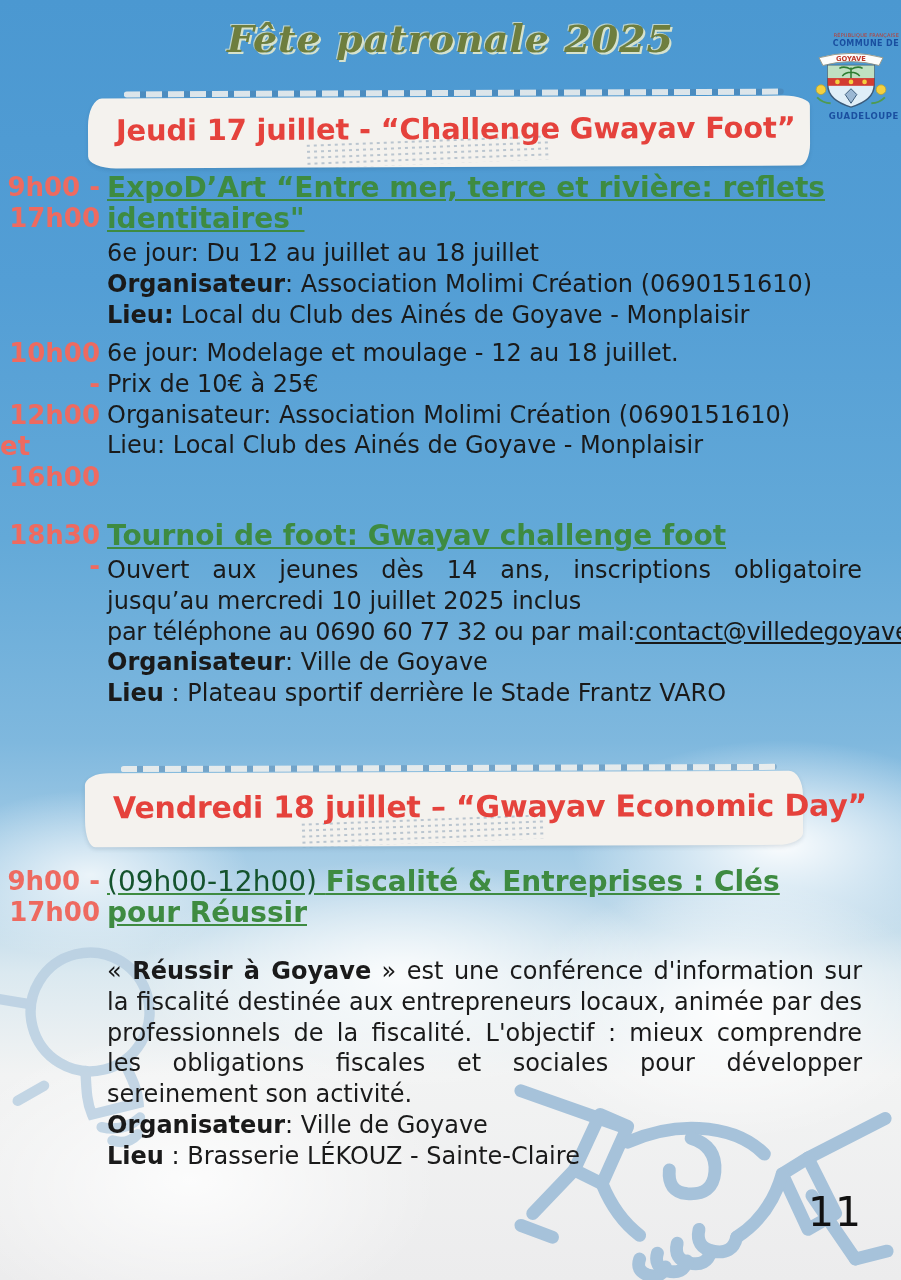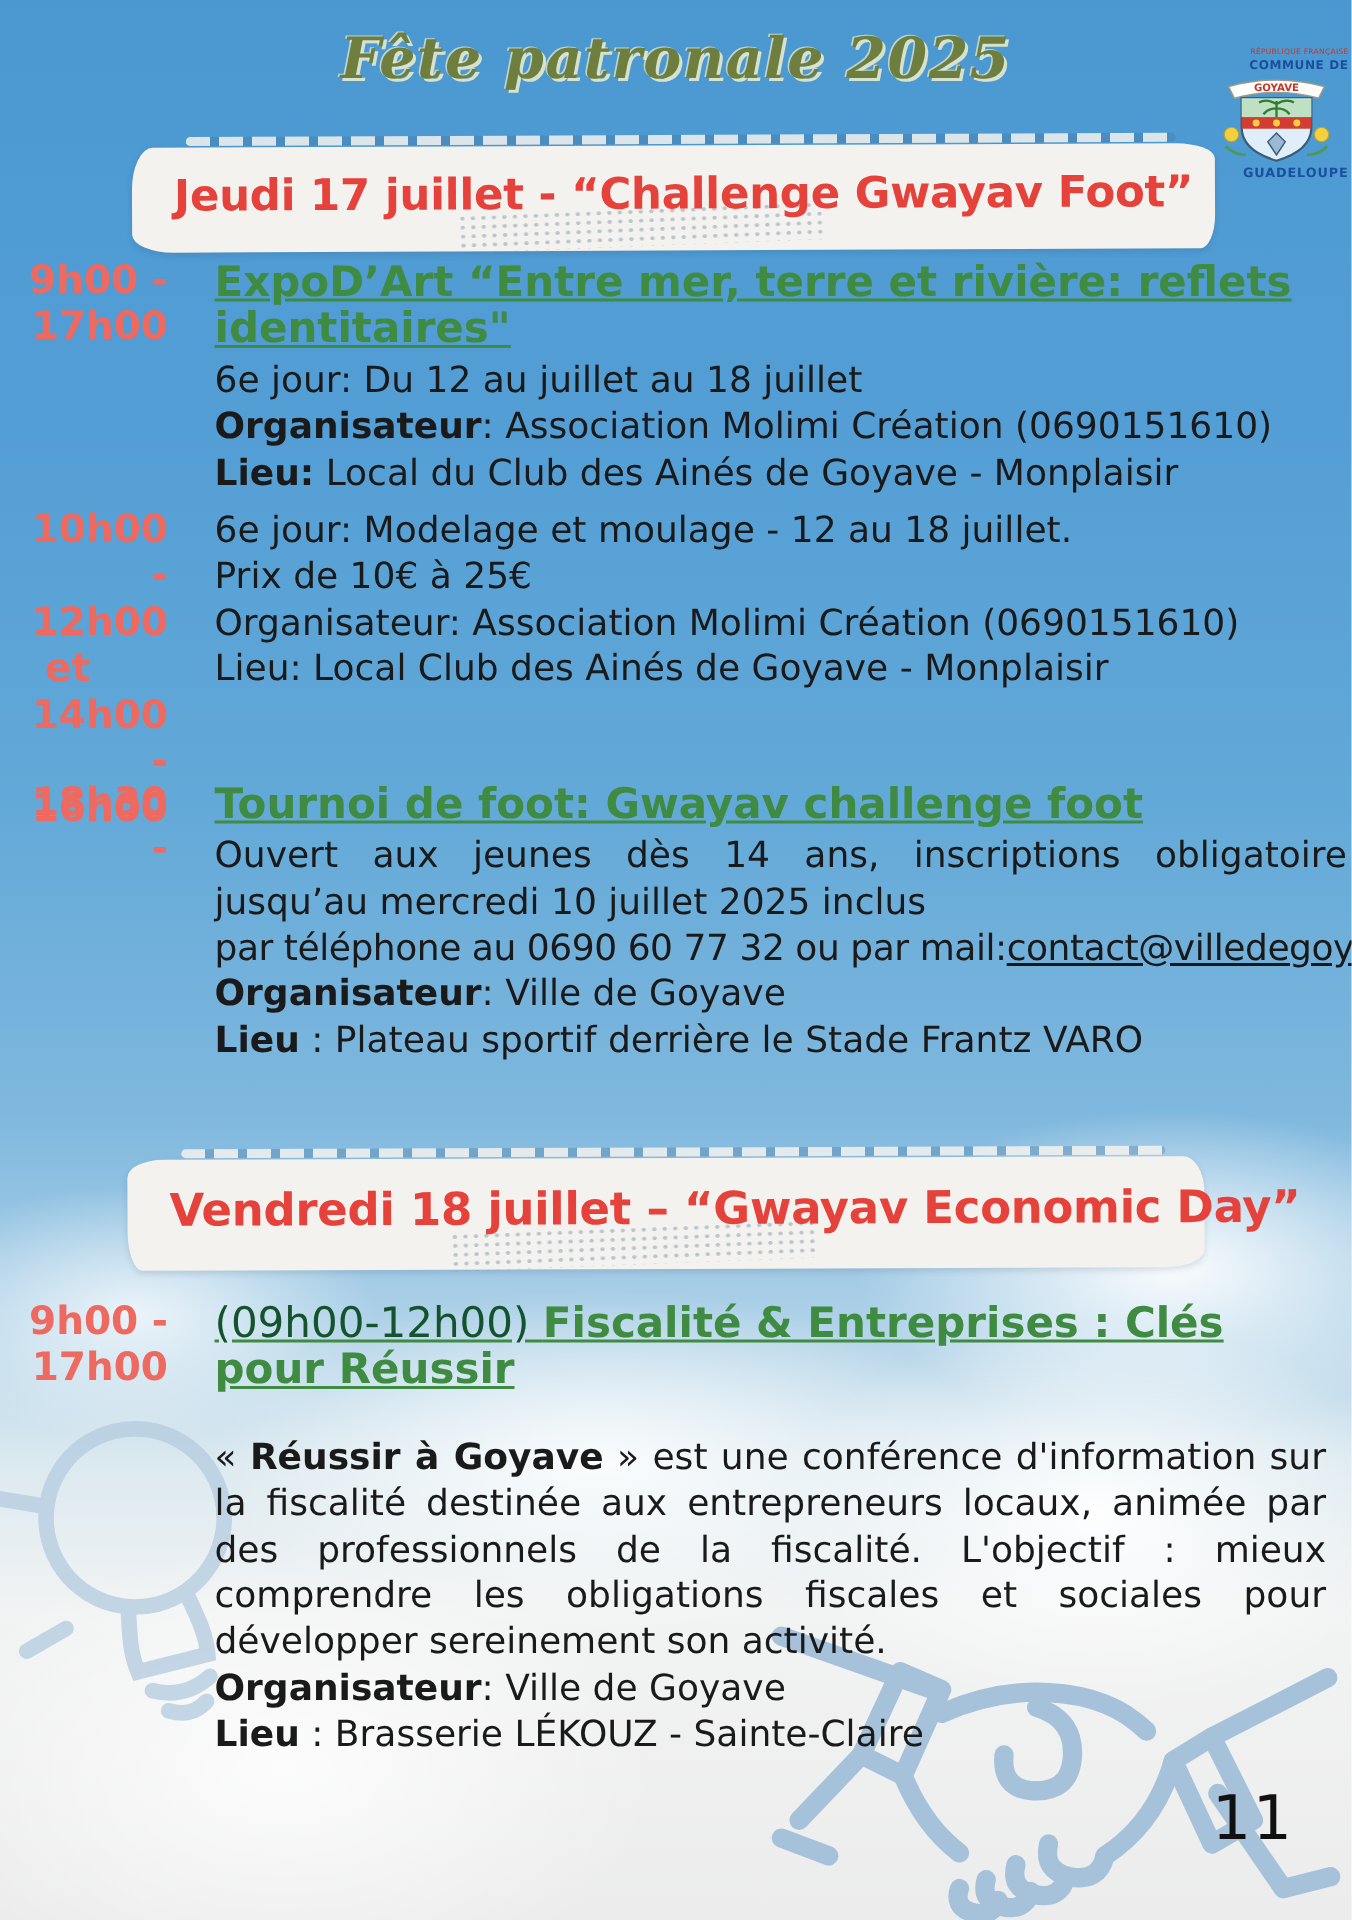--- a/index.html
+++ b/index.html
@@ -55,26 +55,26 @@
     background-size:7px 6px; transform:rotate(-2deg); opacity:.7;
   }
   .banner-text {
     position:relative; z-index:1; padding:15px 0 0 28px;
     font-size:29px; font-weight:bold; color:#e5423c; letter-spacing:-.2px;
     white-space:nowrap;
   }
   .banner.b2 .banner-text { padding-top:17px; font-size:30px; }
 
   
-  .event { position:absolute; left:12px; width:872px; display:flex; z-index:2;gap:24px; }
+  .event { position:absolute; left:0; width:872px; display:flex; z-index:2; }
   .event.e1 { top:172px; } .event.e2 { top:338px; }
   .event.e3 { top:520px; } .event.e4 { top:866px; }
   .times { flex:0 0 100px; text-align:right; font-weight:bold; font-size:26px;
     line-height:31px; color:#ee6a60; }
-  .times .t-left { text-align:left; padding-left:18px; }
+  .times .t-left { text-align:left; }
   .content { flex:1; margin-left:7px; max-width:755px; font-size:24px; line-height:30.8px; }
   .evt-title { font-size:28px; line-height:31px; font-weight:bold; color:#3e8b41; margin-bottom:4px;text-decoration:underline; }
   .evt-title .title-prefix { font-weight:normal; color:#14532d; }
   .content .b { font-weight:bold; }
   .para { text-align:justify; margin-top:4px; }
   .event.e4 .para { margin-top:28px; }
   .phone-line { letter-spacing:-.3px; white-space:nowrap; }
   .email-link { color:#191919; text-decoration:underline; }
 
   
@@ -143,21 +143,20 @@
     <div><span class="b">Organisateur</span><span>: Association Molimi Création (0690151610)</span></div>
     <div><span class="b">Lieu:</span><span> Local du Club des Ainés de Goyave - Monplaisir</span></div>
   </div>
 </div>
 
 <div class="event e2">
   <div class="times">
     <div>10h00 -</div>
     <div>12h00</div>
     <div class="t-left">et</div>
-    <div>14h00 -</div>
     <div>16h00</div>
   </div>
   <div class="content">
     <div>6e jour: Modelage et moulage - 12 au 18 juillet.</div>
     <div>Prix de 10€ à 25€</div>
     <div>Organisateur: Association Molimi Création (0690151610)</div>
     <div>Lieu: Local Club des Ainés de Goyave - Monplaisir</div>
   </div>
 </div>
 

